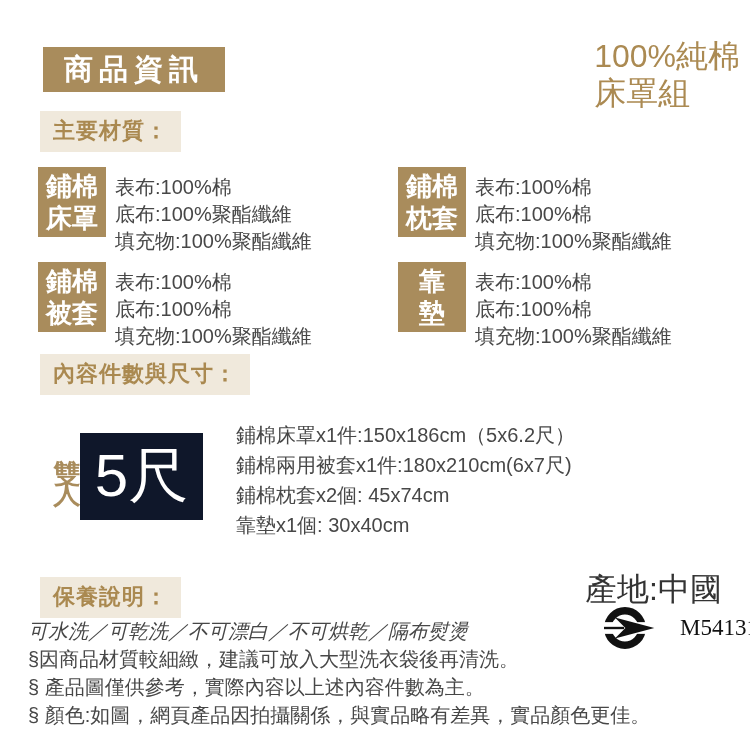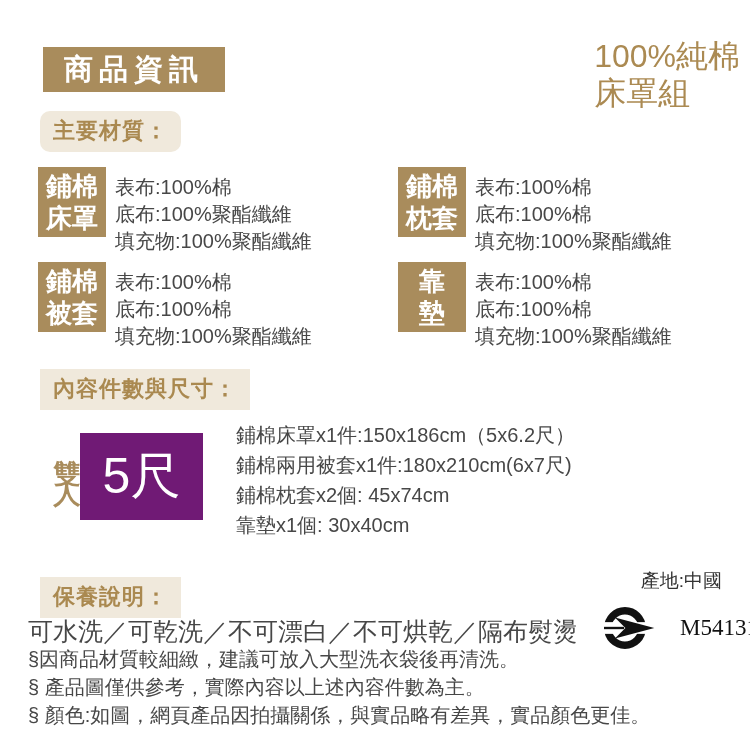--- a/index.html
+++ b/index.html
@@ -17,22 +17,22 @@
   .headline{
     position:absolute;top:38px;right:10px;
     color:#ab8a52;font-size:32px;line-height:37px;font-weight:500;
   }
   
   .seclabel{
     position:absolute;left:40px;background:#f0e9dc;color:#aa8950;
     font-size:22px;font-weight:bold;letter-spacing:1px;
     padding:5px 13px 6px 13px;white-space:nowrap;
   }
-  .seclabel.materials{top:111px;border-radius:10px;}
-  .seclabel.contents{top:369px;}
+  .seclabel.materials{top:111px;}
+  .seclabel.contents{top:354px;}
   .seclabel.care{top:577px;}
   
   .mat{position:absolute;display:flex;align-items:center;height:70px;}
   .mat.m1{left:38px;top:167px;}
   .mat.m2{left:398px;top:167px;}
   .mat.m3{left:38px;top:262px;}
   .mat.m4{left:398px;top:262px;}
   .matbox{
     width:68px;height:70px;background:#a98c5c;color:#ffffff;
     font-size:26px;font-weight:bold;line-height:32px;
@@ -44,32 +44,32 @@
     white-space:nowrap;
     margin-top:24px;
   }
   
   .bedtype{
     position:absolute;left:49px;top:438px;writing-mode:vertical-rl;
     color:#a98c5c;font-size:27px;font-weight:bold;letter-spacing:22px;
   }
   .sizebox{
     position:absolute;left:80px;top:433px;width:123px;height:87px;
-    background:#701a75;color:#ffffff;font-size:50px;
+    background:#0f172a;color:#ffffff;font-size:60px;
     display:flex;align-items:center;justify-content:center;
   }
   .sizelist{position:absolute;left:236px;top:420px;color:#474747;font-size:20px;line-height:30px;white-space:nowrap;}
   
-  .origin{position:absolute;top:568px;right:28px;font-size:19px;color:#333333;}
+  .origin{position:absolute;top:568px;right:28px;font-size:32px;color:#333333;}
   .inspection{position:absolute;left:604px;top:606px;display:flex;align-items:center;}
   .inspection .code{
     font-family:"Liberation Serif",serif;font-size:23px;color:#111111;margin-left:24px;
   }
   .carelist{position:absolute;left:28px;top:617px;color:#474747;font-size:20px;line-height:28px;white-space:nowrap;}
-  .carelist .line0{font-size:25px;}
+  .carelist .line0{font-size:20px;font-style:italic;}
 </style>
 </head>
 <body>
 
 <div class="page">
 
   <div class="badge">商品資訊</div>
   <div class="headline">
     <div>100%純棉</div>
     <div>床罩組</div>

